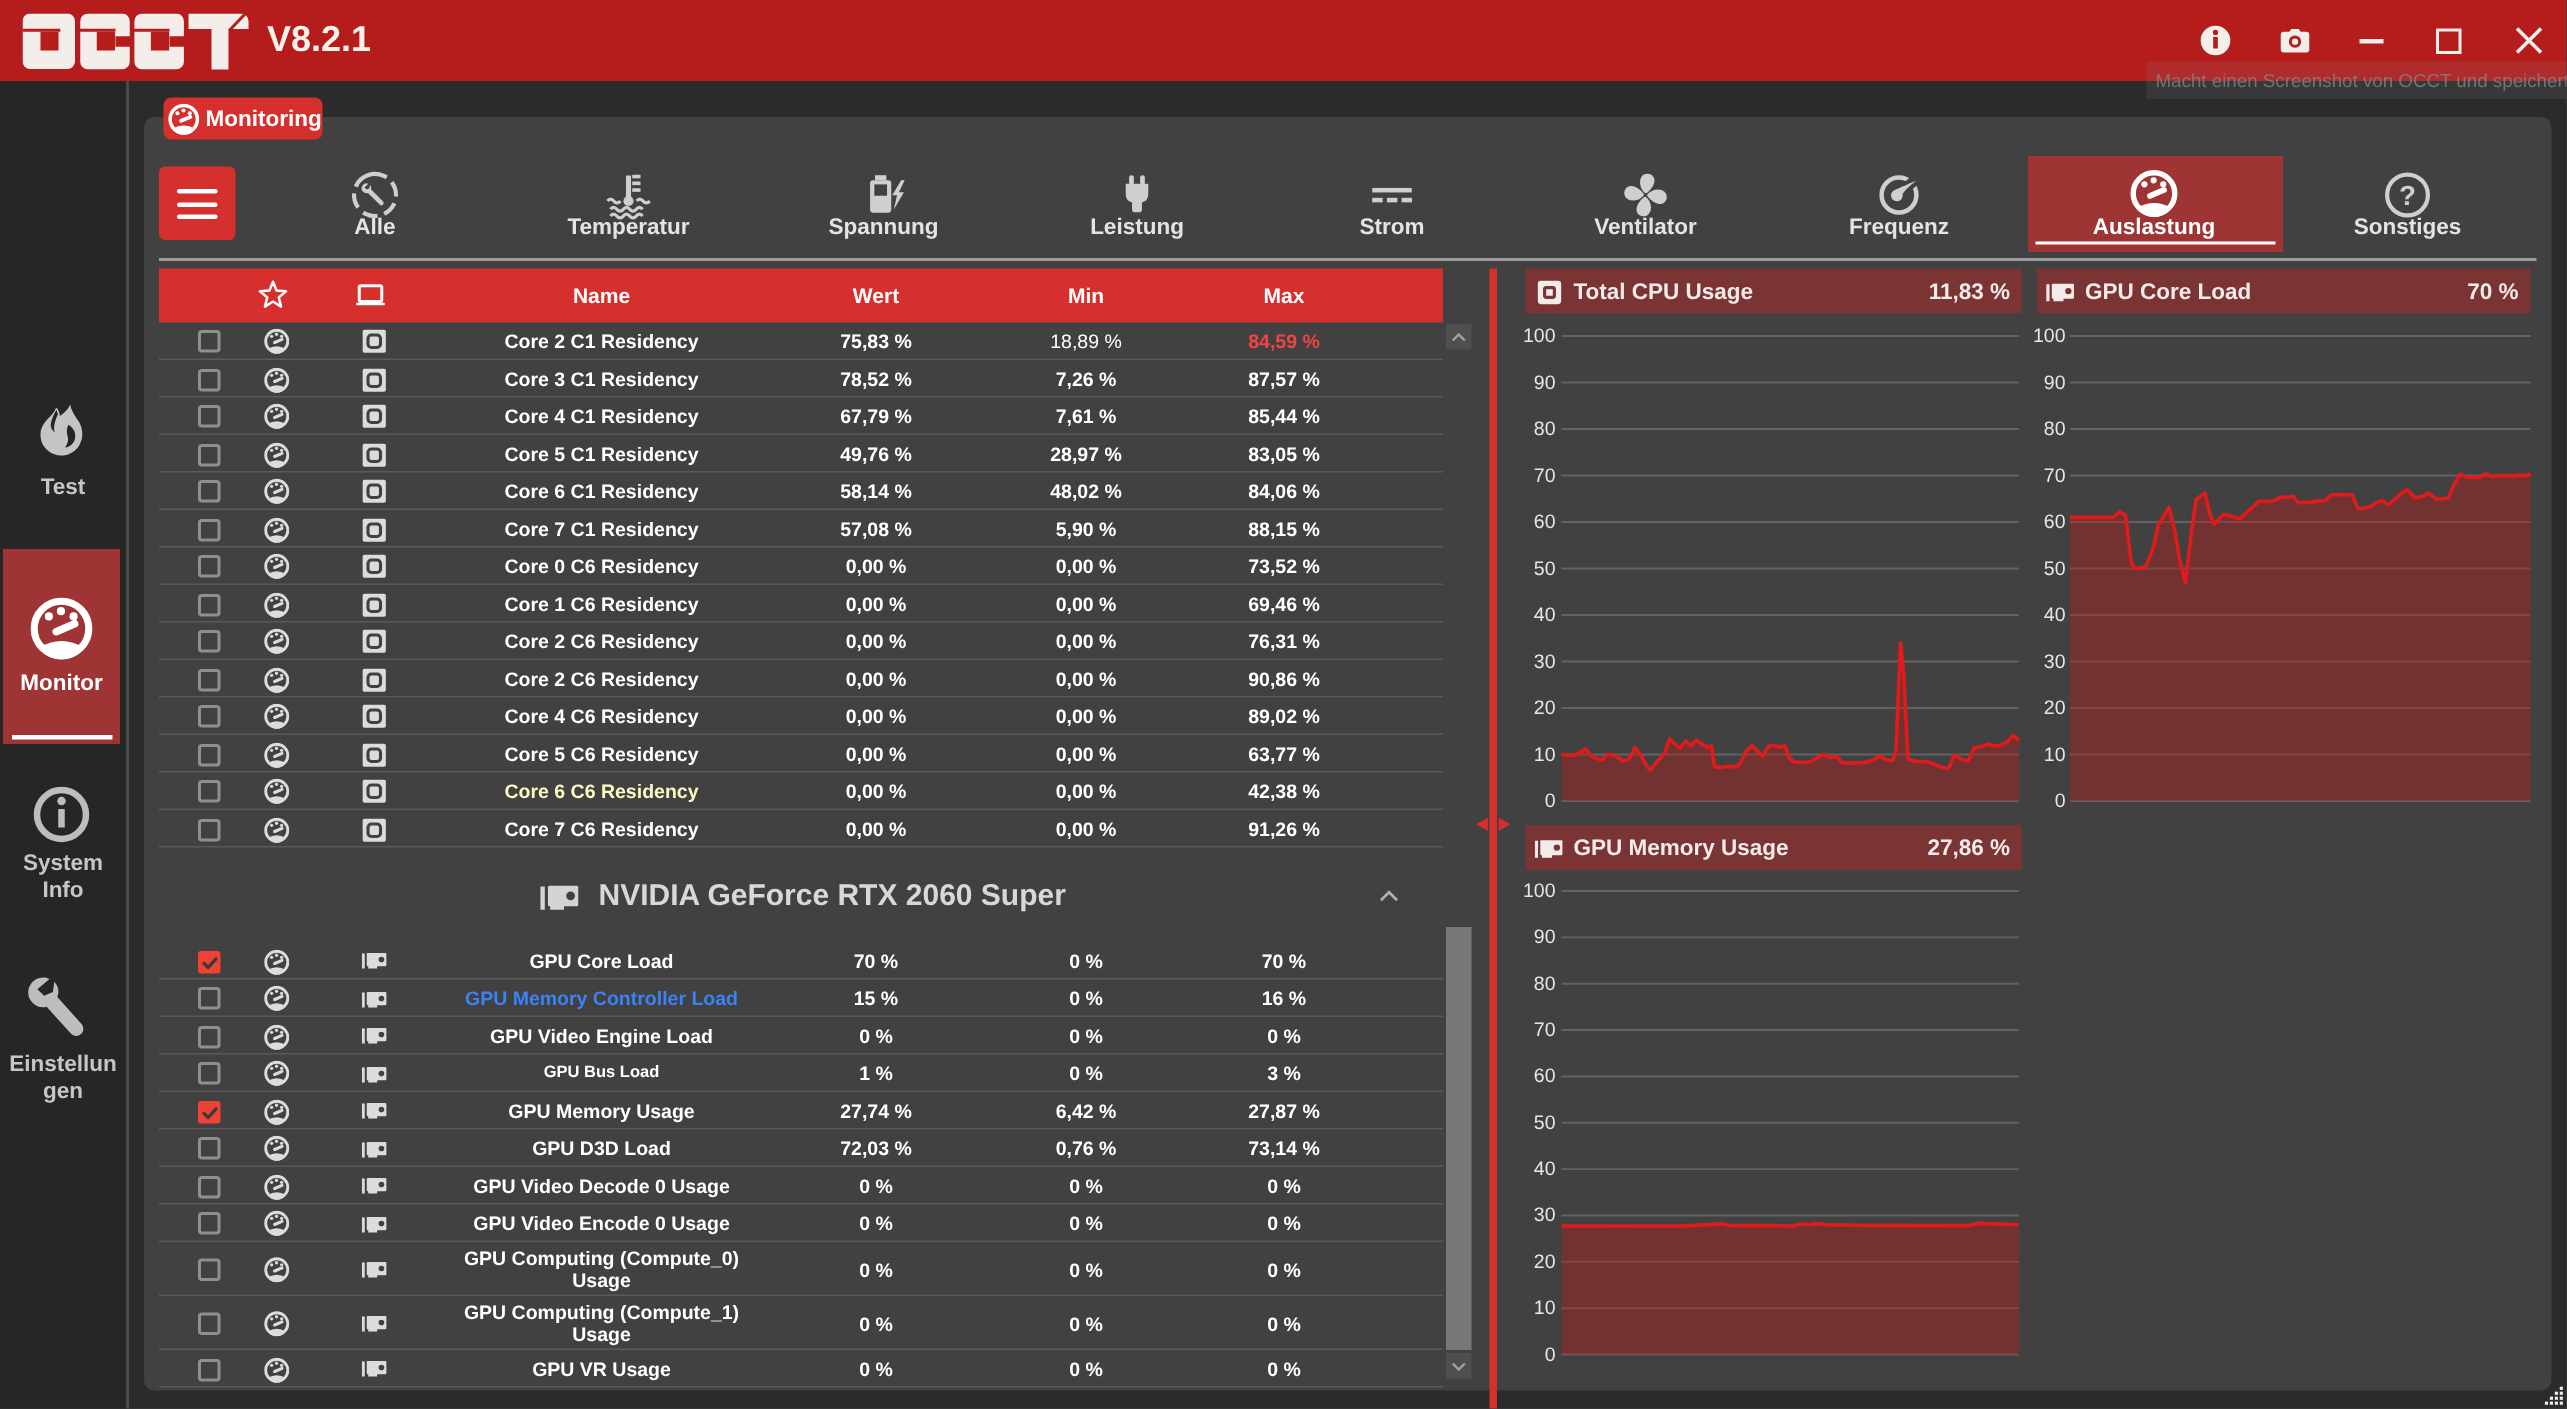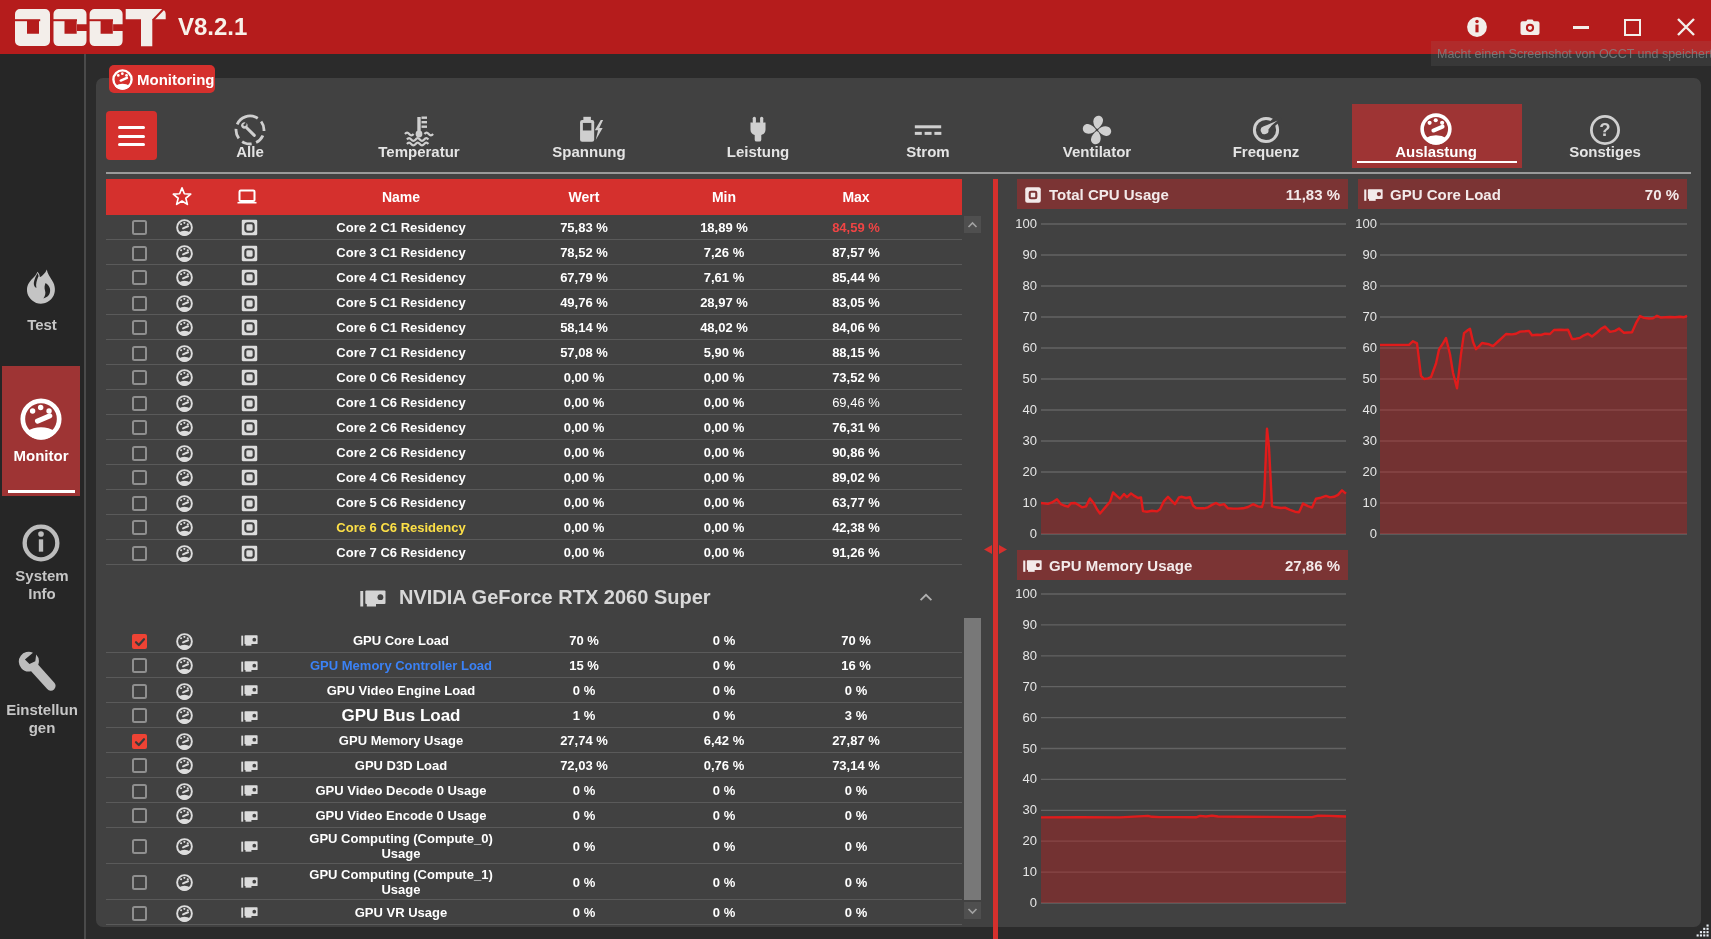--- a/index.html
+++ b/index.html
@@ -217,21 +217,21 @@
 </svg>
   </div>
 <div class="ab ctr" style="left:240px;top:218px;width:18px;height:18px">
     <svg width="17" height="17" viewBox="0 0 22 22">
 <rect x="1" y="1" width="20" height="20" rx="1.5" fill="#dcdcdc"></rect>
 <rect x="5.6" y="5.6" width="10.8" height="10.8" rx="3" fill="none" stroke="#414141" stroke-width="2.7"></rect>
 </svg>
   </div>
 <div class="ab ctr" style="left:251px;top:215px;width:300px;height:25px;font-size:13px;font-weight:bold;color:#fff;text-align:center;line-height:15px">Core 2 C1 Residency</div>
 <div class="ab ctr" style="left:524px;top:215px;width:120px;height:25px;font-size:13px;font-weight:bold;color:#fff">75,83 %</div>
-<div class="ab ctr" style="left:664px;top:215px;width:120px;height:25px;font-size:13px;font-weight:bold;color:#fff">18,89 %</div>
+<div class="ab ctr" style="left:664px;top:215px;width:120px;height:25px;font-size:13px;font-weight:normal;color:#fff">18,89 %</div>
 <div class="ab ctr" style="left:796px;top:215px;width:120px;height:25px;font-size:13px;font-weight:bold;color:#ef4444">84,59 %</div>
 <div class="ab" style="left:106px;top:264px;width:856px;height:1px;background:#5a5a5a"></div>
 <div class="ab" style="left:132px;top:246px;width:15px;height:15px;border:2px solid #8f8f8f;border-radius:2.5px"></div>
 <div class="ab ctr" style="left:175px;top:244px;width:18px;height:18px">
     <svg width="17" height="17" viewBox="-12 -12 24 24">
 <circle r="10.4" fill="none" stroke="#dcdcdc" stroke-width="2.7"></circle>
 <circle cx="-4.8" cy="-4.6" r="1.55" fill="#dcdcdc"></circle>
 <circle cx="-0.2" cy="-6.6" r="1.55" fill="#dcdcdc"></circle>
 <circle cx="4.6" cy="-4.6" r="1.55" fill="#dcdcdc"></circle>
 <line x1="-2" y1="1.2" x2="5" y2="-1.8" stroke="#dcdcdc" stroke-width="2.9" stroke-linecap="round"></line>
@@ -372,21 +372,21 @@
   </div>
 <div class="ab ctr" style="left:240px;top:394px;width:18px;height:18px">
     <svg width="17" height="17" viewBox="0 0 22 22">
 <rect x="1" y="1" width="20" height="20" rx="1.5" fill="#dcdcdc"></rect>
 <rect x="5.6" y="5.6" width="10.8" height="10.8" rx="3" fill="none" stroke="#414141" stroke-width="2.7"></rect>
 </svg>
   </div>
 <div class="ab ctr" style="left:251px;top:390px;width:300px;height:25px;font-size:13px;font-weight:bold;color:#fff;text-align:center;line-height:15px">Core 1 C6 Residency</div>
 <div class="ab ctr" style="left:524px;top:390px;width:120px;height:25px;font-size:13px;font-weight:bold;color:#fff">0,00 %</div>
 <div class="ab ctr" style="left:664px;top:390px;width:120px;height:25px;font-size:13px;font-weight:bold;color:#fff">0,00 %</div>
-<div class="ab ctr" style="left:796px;top:390px;width:120px;height:25px;font-size:13px;font-weight:normal;color:#fff">69,46 %</div>
+<div class="ab ctr" style="left:796px;top:390px;width:120px;height:25px;font-size:13px;font-weight:bold;color:#fff">69,46 %</div>
 <div class="ab" style="left:106px;top:439px;width:856px;height:1px;background:#5a5a5a"></div>
 <div class="ab" style="left:132px;top:420px;width:15px;height:15px;border:2px solid #8f8f8f;border-radius:2.5px"></div>
 <div class="ab ctr" style="left:175px;top:418px;width:18px;height:18px">
     <svg width="17" height="17" viewBox="-12 -12 24 24">
 <circle r="10.4" fill="none" stroke="#dcdcdc" stroke-width="2.7"></circle>
 <circle cx="-4.8" cy="-4.6" r="1.55" fill="#dcdcdc"></circle>
 <circle cx="-0.2" cy="-6.6" r="1.55" fill="#dcdcdc"></circle>
 <circle cx="4.6" cy="-4.6" r="1.55" fill="#dcdcdc"></circle>
 <line x1="-2" y1="1.2" x2="5" y2="-1.8" stroke="#dcdcdc" stroke-width="2.9" stroke-linecap="round"></line>
 <path d="M -8.6 7.3 A 10.4 10.4 0 0 0 8.6 7.3 Q 0 2.2 -8.6 7.3 Z" fill="#dcdcdc"></path>
@@ -479,21 +479,21 @@
 <line x1="-2" y1="1.2" x2="5" y2="-1.8" stroke="#dcdcdc" stroke-width="2.9" stroke-linecap="round"></line>
 <path d="M -8.6 7.3 A 10.4 10.4 0 0 0 8.6 7.3 Q 0 2.2 -8.6 7.3 Z" fill="#dcdcdc"></path>
 </svg>
   </div>
 <div class="ab ctr" style="left:240px;top:518px;width:18px;height:18px">
     <svg width="17" height="17" viewBox="0 0 22 22">
 <rect x="1" y="1" width="20" height="20" rx="1.5" fill="#dcdcdc"></rect>
 <rect x="5.6" y="5.6" width="10.8" height="10.8" rx="3" fill="none" stroke="#414141" stroke-width="2.7"></rect>
 </svg>
   </div>
-<div class="ab ctr" style="left:251px;top:515px;width:300px;height:25px;font-size:13px;font-weight:bold;color:#fde047;text-align:center;line-height:15px">Core 6 C6 Residency</div>
+<div class="ab ctr" style="left:251px;top:515px;width:300px;height:25px;font-size:13px;font-weight:bold;color:#fef9c3;text-align:center;line-height:15px">Core 6 C6 Residency</div>
 <div class="ab ctr" style="left:524px;top:515px;width:120px;height:25px;font-size:13px;font-weight:bold;color:#fff">0,00 %</div>
 <div class="ab ctr" style="left:664px;top:515px;width:120px;height:25px;font-size:13px;font-weight:bold;color:#fff">0,00 %</div>
 <div class="ab ctr" style="left:796px;top:515px;width:120px;height:25px;font-size:13px;font-weight:bold;color:#fff">42,38 %</div>
 <div class="ab" style="left:106px;top:564px;width:856px;height:1px;background:#5a5a5a"></div>
 <div class="ab" style="left:132px;top:546px;width:15px;height:15px;border:2px solid #8f8f8f;border-radius:2.5px"></div>
 <div class="ab ctr" style="left:175px;top:544px;width:18px;height:18px">
     <svg width="17" height="17" viewBox="-12 -12 24 24">
 <circle r="10.4" fill="none" stroke="#dcdcdc" stroke-width="2.7"></circle>
 <circle cx="-4.8" cy="-4.6" r="1.55" fill="#dcdcdc"></circle>
 <circle cx="-0.2" cy="-6.6" r="1.55" fill="#dcdcdc"></circle>
@@ -615,21 +615,21 @@
 </svg>
   </div>
 <div class="ab ctr" style="left:240px;top:710px;width:18px;height:12px">
     <svg width="17" height="11" viewBox="0 0 26 17">
 <rect x="0.3" y="1" width="2.9" height="15.5" fill="#dcdcdc"></rect>
 <rect x="5.3" y="0.5" width="20.2" height="13.6" rx="1" fill="#dcdcdc"></rect>
 <rect x="6.8" y="13.5" width="9.2" height="3" fill="#dcdcdc"></rect>
 <circle cx="20.4" cy="7.2" r="2.9" fill="#414141"></circle>
 </svg>
   </div>
-<div class="ab ctr" style="left:251px;top:703px;width:300px;height:25px;font-size:17px;font-weight:bold;color:#fff;text-align:center;line-height:15px">GPU Bus Load</div>
+<div class="ab ctr" style="left:251px;top:703px;width:300px;height:25px;font-size:11px;font-weight:bold;color:#fff;text-align:center;line-height:15px">GPU Bus Load</div>
 <div class="ab ctr" style="left:524px;top:703px;width:120px;height:25px;font-size:13px;font-weight:bold;color:#fff">1 %</div>
 <div class="ab ctr" style="left:664px;top:703px;width:120px;height:25px;font-size:13px;font-weight:bold;color:#fff">0 %</div>
 <div class="ab ctr" style="left:796px;top:703px;width:120px;height:25px;font-size:13px;font-weight:bold;color:#fff">3 %</div>
 <div class="ab" style="left:106px;top:752px;width:856px;height:1px;background:#5a5a5a"></div>
 <div class="ab ctr" style="left:132px;top:734px;width:15px;height:15px;background:#ee4334;border-radius:2px">
     <svg width="12" height="12" viewBox="0 0 12 12">
       <path d="M2 6.2 L4.8 9 L10 3.2" fill="none" stroke="#3a3a3a" stroke-width="2.2" stroke-linecap="round" stroke-linejoin="round"></path>
     </svg>
   </div>
 <div class="ab ctr" style="left:175px;top:732px;width:18px;height:18px">

